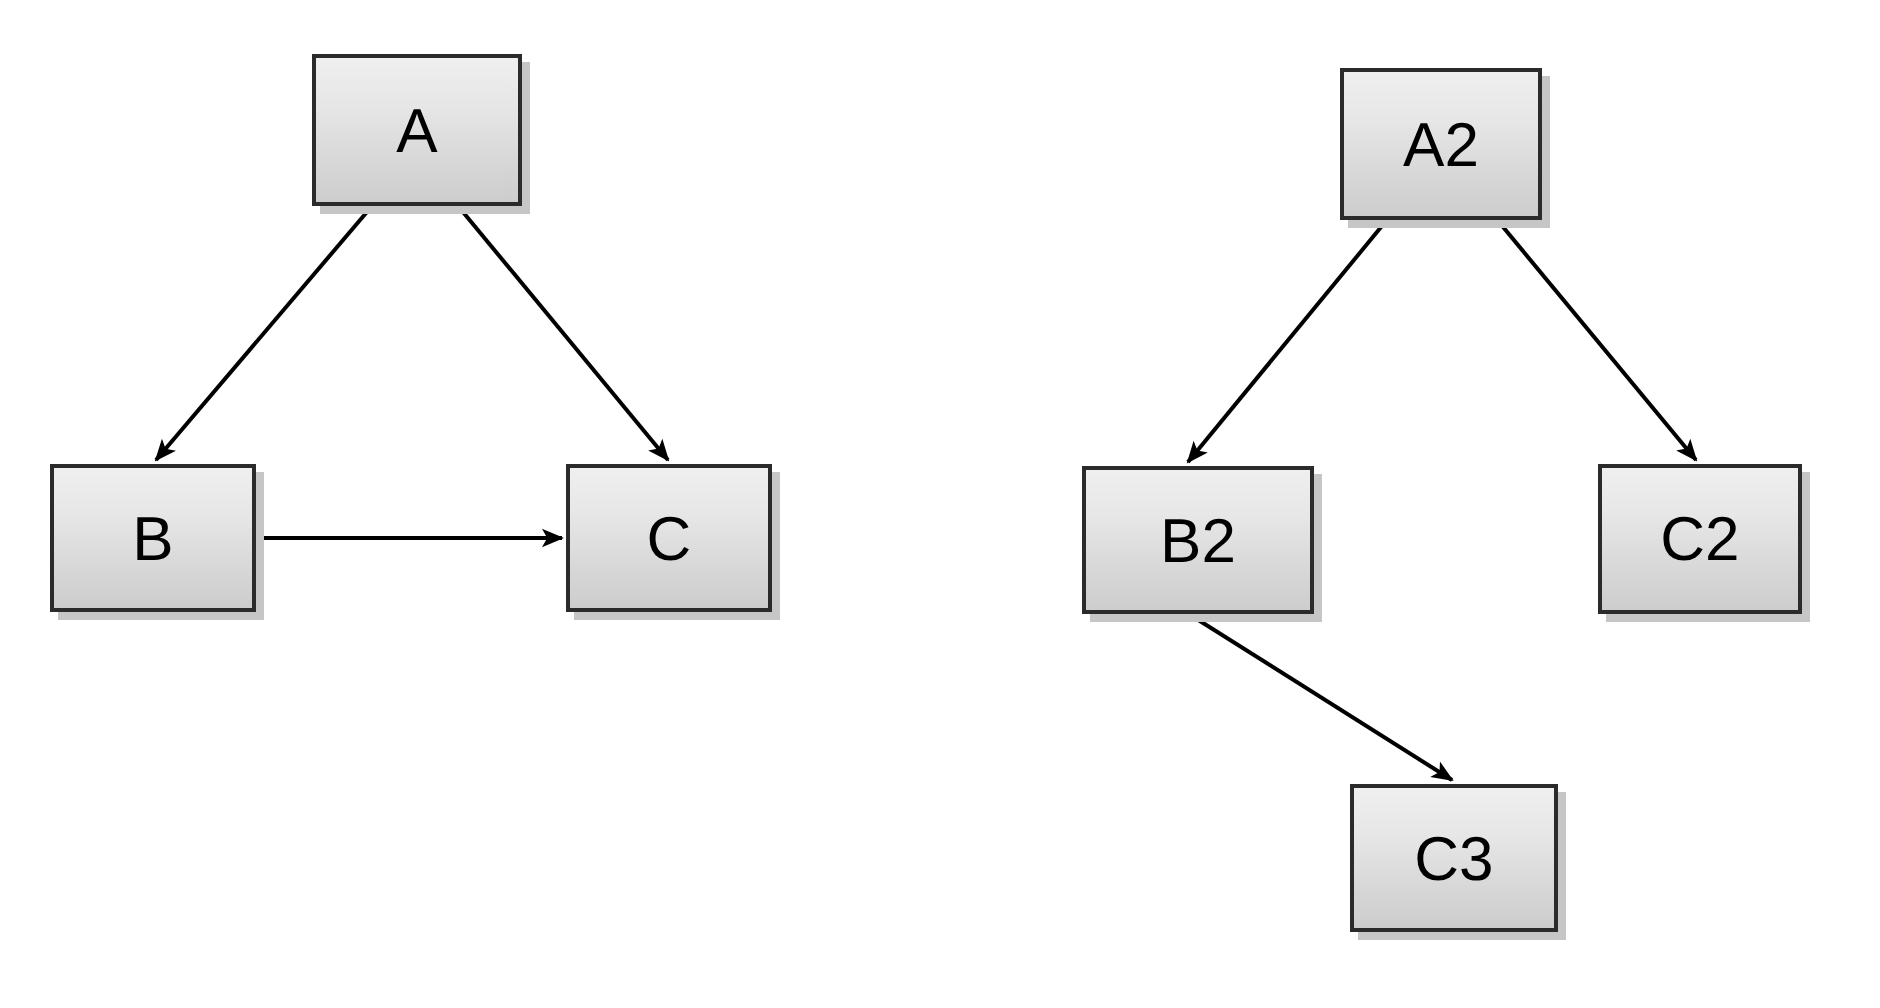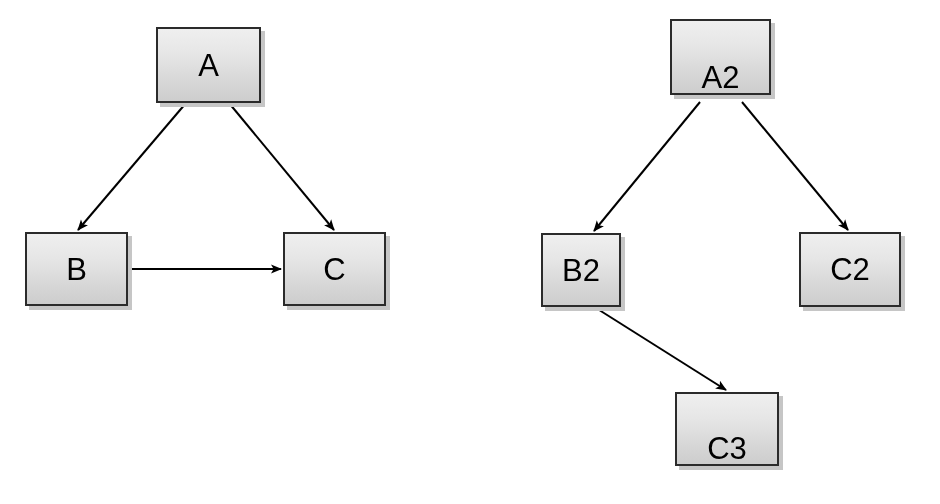--- a/index.html
+++ b/index.html
@@ -73,27 +73,27 @@
   <div id="nodes-group">
       <div class="node" style="left: 156px; top: 27px; width: 105px; height: 76px;">
         <span class="node-label">A</span>
       </div>
       <div class="node" style="left: 25px; top: 232px; width: 103px; height: 74px;">
         <span class="node-label">B</span>
       </div>
       <div class="node" style="left: 283px; top: 232px; width: 103px; height: 74px;">
         <span class="node-label">C</span>
       </div>
-      <div class="node" style="left: 670px; top: 19px; width: 101px; height: 76px; align-items: flex-end;">
+      <div class="node" style="left: 670px; top: 34px; width: 101px; height: 76px;">
         <span class="node-label">A2</span>
       </div>
-      <div class="node" style="left: 541px; top: 233px; width: 80px; height: 74px;">
+      <div class="node" style="left: 541px; top: 233px; width: 116px; height: 74px;">
         <span class="node-label">B2</span>
       </div>
       <div class="node" style="left: 799px; top: 232px; width: 102px; height: 75px; align-items: center;">
         <span class="node-label">C2</span>
       </div>
-      <div class="node" style="left: 675px; top: 392px; width: 104px; height: 74px; align-items: flex-end;">
+      <div class="node" style="left: 675px; top: 392px; width: 104px; height: 74px;">
         <span class="node-label">C3</span>
       </div>
     </div>
 
 </div>
 
 </body></html>

